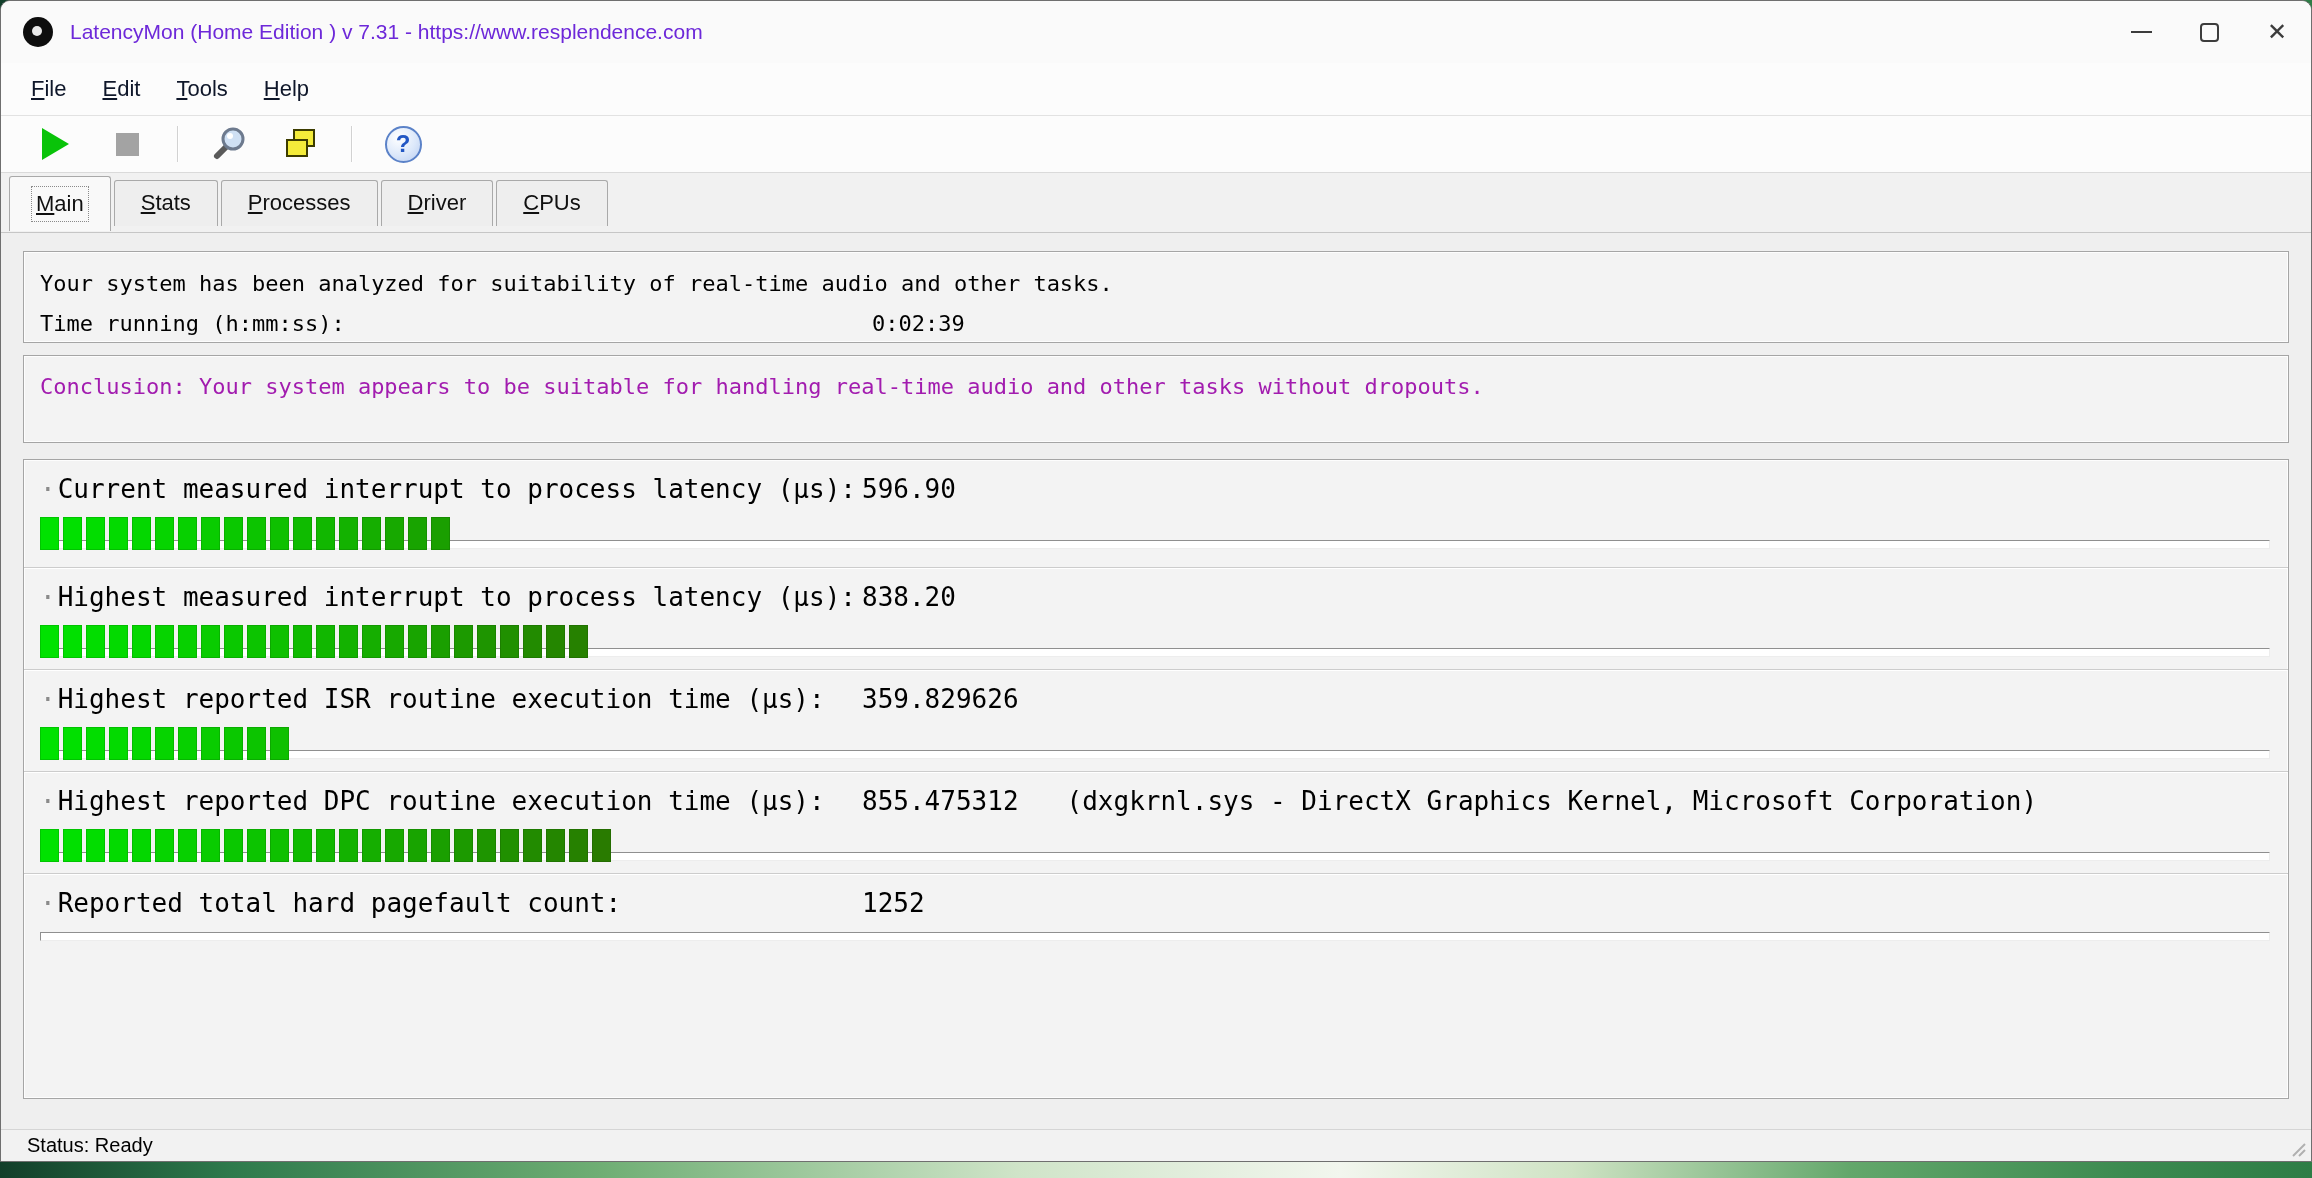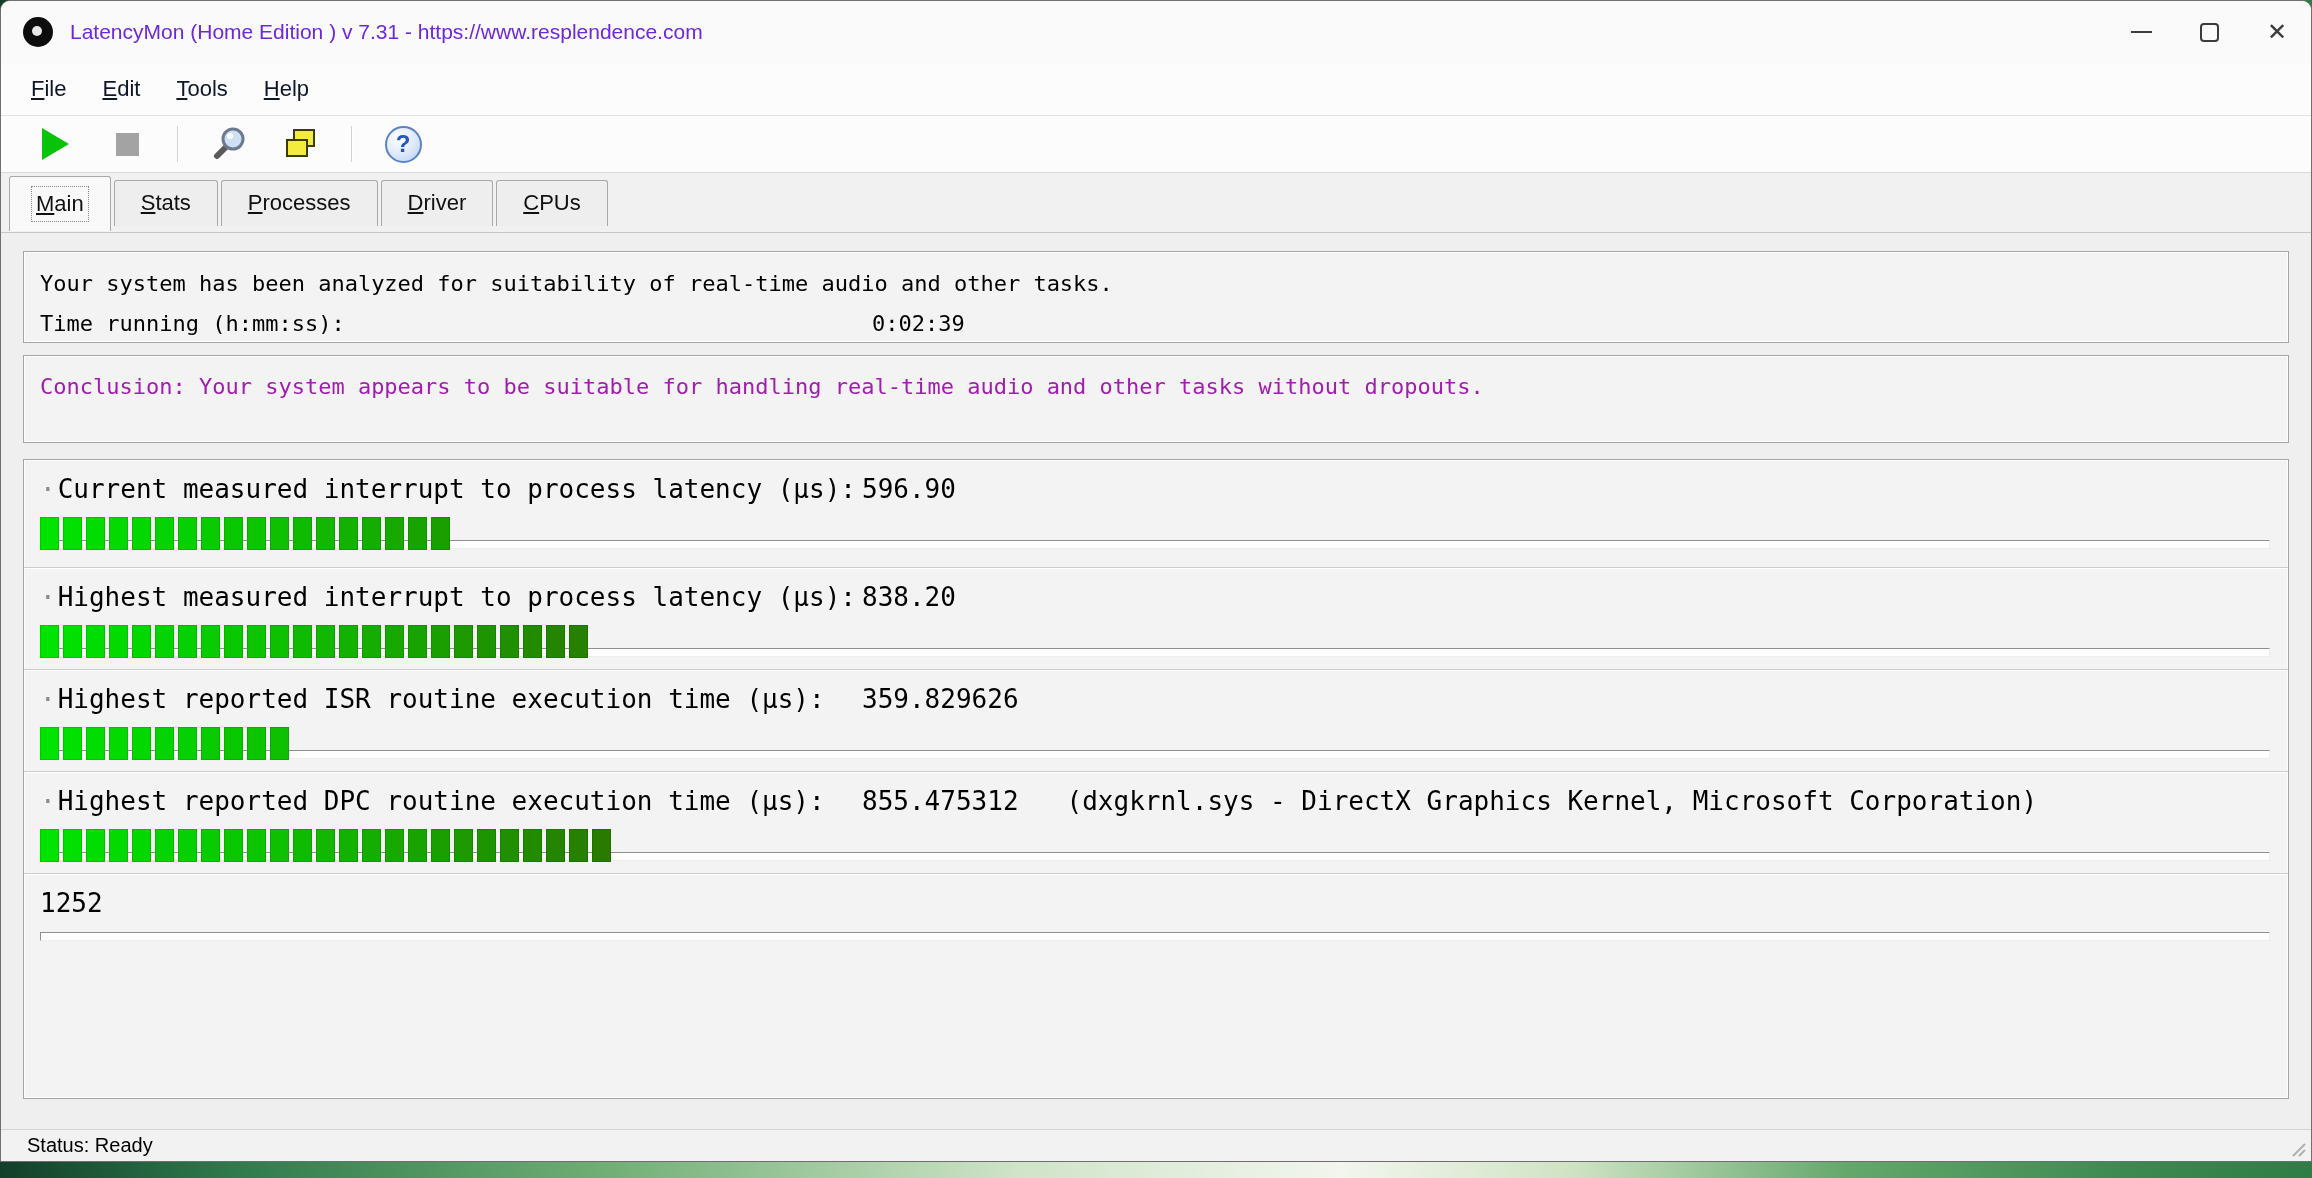--- a/index.html
+++ b/index.html
@@ -294,20 +294,21 @@
                 <div class="segment" style="background: rgb(32, 144, 0);"></div>
                 <div class="segment" style="background: rgb(34, 139, 0);"></div>
                 <div class="segment" style="background: rgb(36, 134, 0);"></div>
                 <div class="segment" style="background: rgb(38, 129, 0);"></div>
                 <div class="segment" style="background: rgb(41, 123, 0);"></div>
               </div>
     </div>
   </div>
           <div class="metric-row last">
     <div class="metric-line">
+      <span class="metric-labelwrap"><span class="metric-bullet">·</span><span>Reported total hard pagefault count:</span></span>
       <span>1252</span>
 
     </div>
     <div class="bar-area">
       <div class="bar-track"></div>
       <div class="segments"></div>
     </div>
   </div>
         </div>
 

